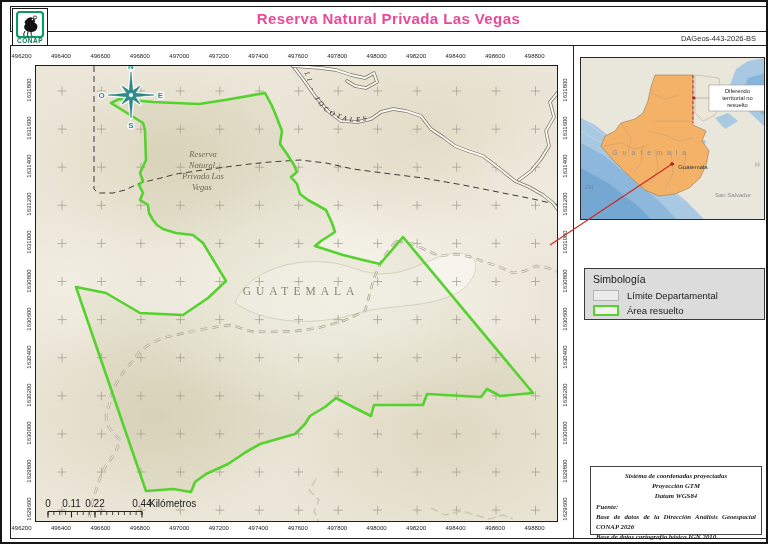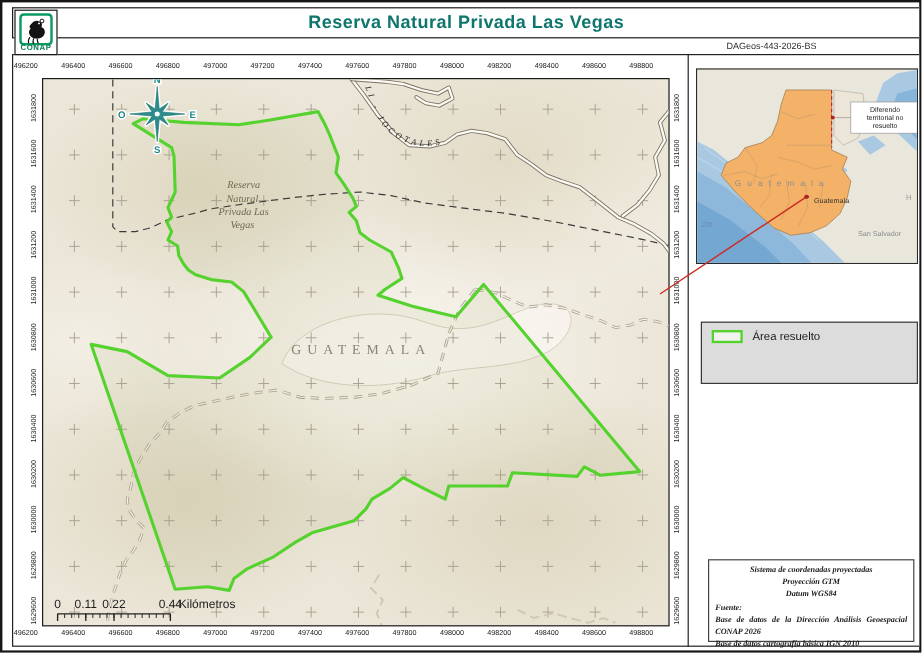--- a/index.html
+++ b/index.html
@@ -1,23 +1,23 @@
 <!DOCTYPE html>
 <html><head>
 <meta charset="utf-8">
 <style>
   html,body{margin:0;padding:0;background:#ffffff;}
   .page{position:relative;width:768px;height:544px;background:#ffffff;border:2px solid #161616;box-sizing:border-box;overflow:hidden;font-family:"Liberation Sans",sans-serif;}
   
   .header-bar{position:absolute;left:8px;top:4px;width:757px;height:26px;border:1px solid #1a1a1a;background:#fff;box-sizing:border-box;}
-  .header-title{display:block;width:100%;text-align:center;line-height:24px;font-size:15px;font-weight:600;letter-spacing:.4px;color:#0f766e;}
+  .header-title{display:block;width:100%;text-align:center;line-height:24px;font-size:15px;font-weight:600;letter-spacing:.4px;color:#ec4899;}
   .logo-box{position:absolute;left:10px;top:6px;width:36px;height:38px;background:#fff;border:1px solid #1a1a1a;box-sizing:border-box;z-index:4;text-align:center;}
   .logo-emblem{position:absolute;left:3px;top:2px;}
   .logo-text{position:absolute;left:0;bottom:1px;width:100%;font-size:6.5px;font-weight:bold;color:#0a7a4f;letter-spacing:.5px;}
-  .doc-code{position:absolute;top:32px;left:545px;width:192px;text-align:center;font-size:7.5px;color:#2c2c2c;}
+  .doc-code{position:absolute;top:32px;left:562px;width:192px;text-align:right;font-size:7.5px;color:#2c2c2c;}
   
   .content-frame{position:absolute;left:8px;top:43px;width:758px;height:494px;border:1.2px solid #222;box-sizing:border-box;background:#fff;}
   .column-divider{position:absolute;left:571px;top:43px;height:494px;width:0;border-left:1.2px solid #222;}
   
   .map-frame{position:absolute;left:33px;top:63px;width:523px;height:457px;border:1.2px solid #1c1c1c;box-sizing:border-box;overflow:hidden;
     background:
       radial-gradient(200px 130px at 130px 90px, rgba(213,203,173,.50), transparent 70%),
       radial-gradient(230px 150px at 390px 70px, rgba(216,206,178,.45), transparent 70%),
       radial-gradient(280px 170px at 300px 230px, rgba(252,250,244,.80), transparent 75%),
       radial-gradient(220px 150px at 120px 350px, rgba(210,200,170,.50), transparent 70%),
@@ -235,20 +235,25 @@
       <text x="647" y="152" font-size="7" letter-spacing="1.5" fill="#8d8d8d" text-anchor="middle">G u a t e m a l a</text>
       <rect x="669" y="160" width="2" height="2" fill="#444"></rect>
       <text x="690" y="166" font-size="6" fill="#333" text-anchor="middle">Guatemala</text>
       <text x="730" y="194" font-size="6" fill="#8a8a8a" text-anchor="middle">San Salvador</text>
       <text x="752" y="164" font-size="6.5" letter-spacing="2" fill="#999">H o</text>
       <text x="582" y="186" font-size="6" font-style="italic" fill="#6b87a6">22t</text>
     </svg>
   </div>
 
   <div class="legend-panel">
+    <div class="legend-title">Simbología</div>
+    <div class="legend-item">
+      <span class="sw sw-gray"></span>
+      <span>Límite Departamental</span>
+    </div>
     <div class="legend-item">
       <span class="sw sw-green"></span>
       <span>Área resuelto</span>
     </div>
   </div>
 
   <div class="credits-panel">
     <div class="c-center">Sistema de coordenadas proyectadas</div>
     <div class="c-center">Proyección GTM</div>
     <div class="c-center">Datum WGS84</div>

